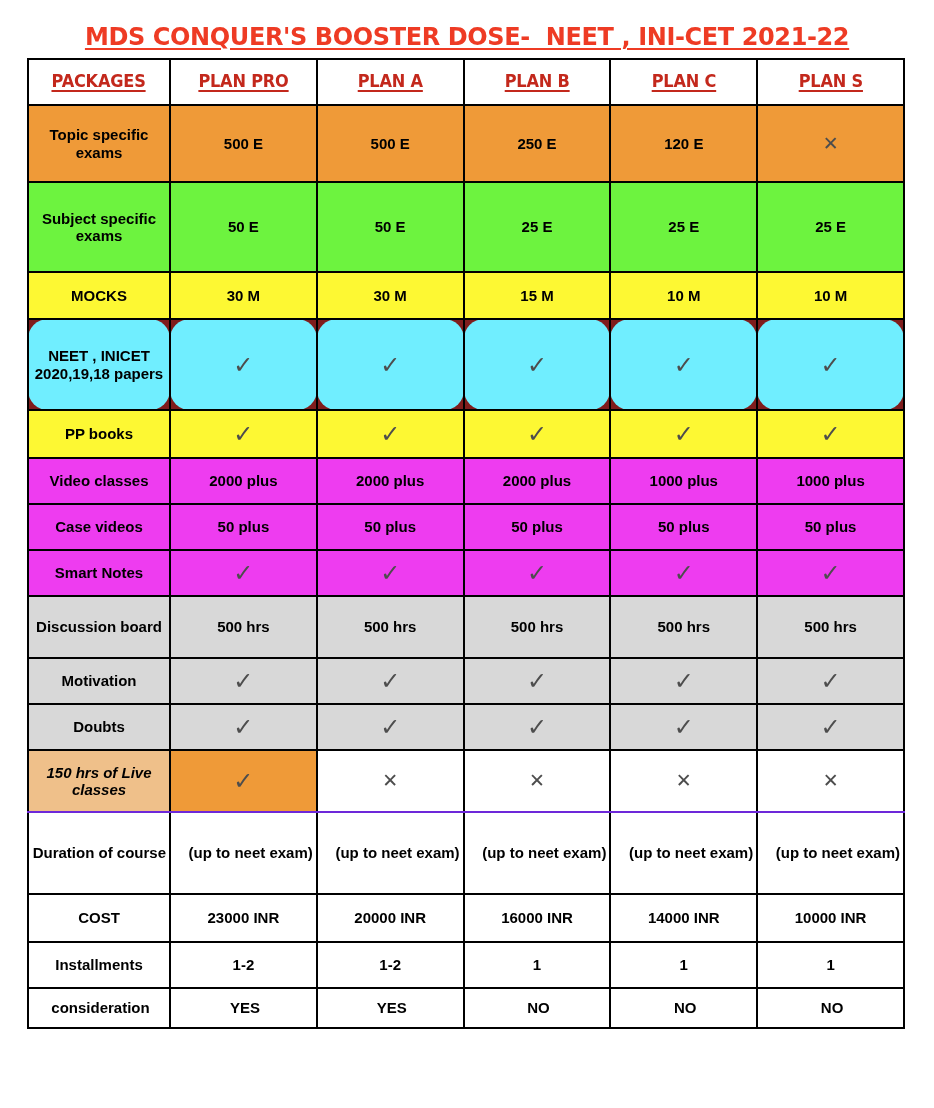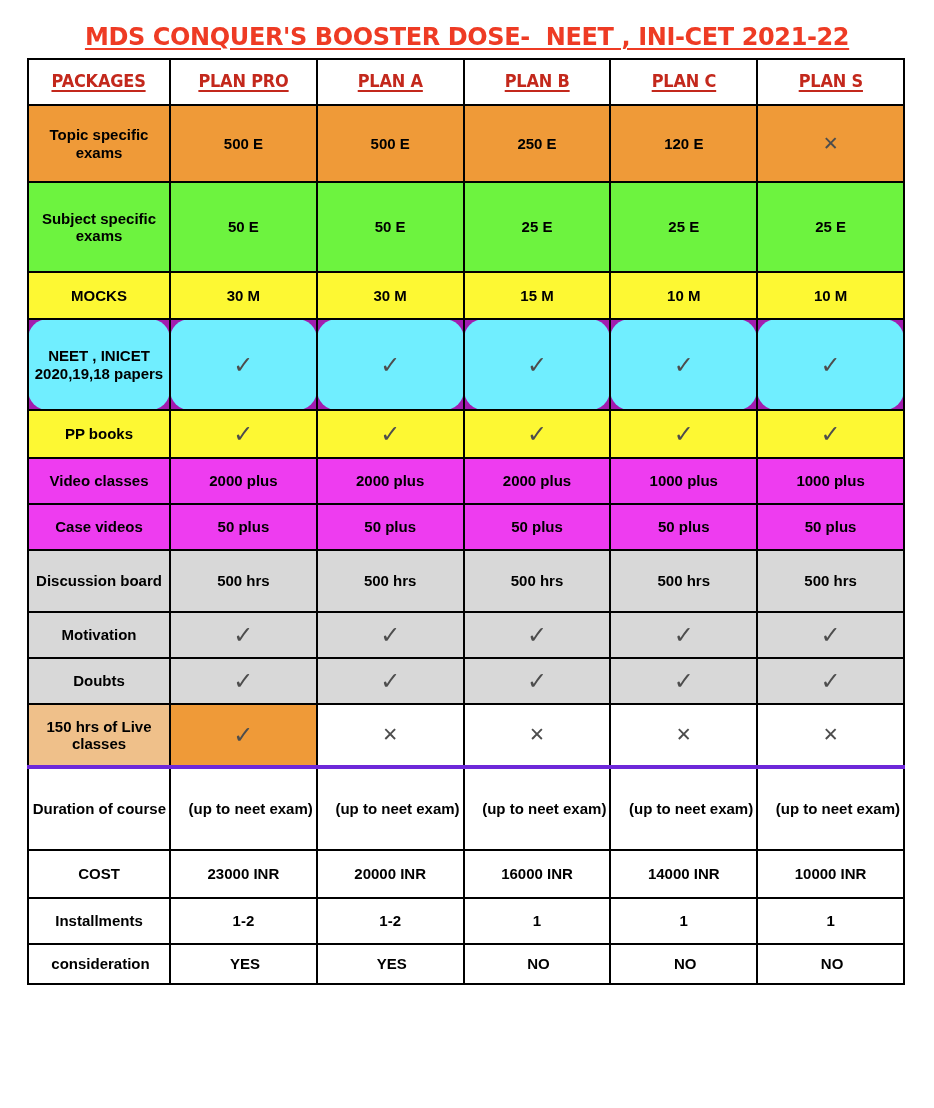--- a/index.html
+++ b/index.html
@@ -47,21 +47,21 @@
   .table-wrap {
     position: absolute;
     left: 27px;
     top: 58px;
     width: 876px;
   }
   table.pricing {
     border-collapse: collapse;
     table-layout: fixed;
     width: 876px;
-    background: #a21caf;
+    background: #7f1d1d;
   }
   table.pricing td, table.pricing th {
     border: 2px solid #000000;
     text-align: center;
     vertical-align: middle;
     font-size: 15px;
     font-weight: bold;
     color: #000000;
     line-height: 1.16;
     padding: 2px 3px;
@@ -120,21 +120,21 @@
   tr.r-h88  td { height: 84px; }
   tr.r-h45  td { height: 41px; }
   tr.r-h89  td { height: 85px; border-radius: 20px; }
   tr.r-h46  td { height: 42px; }
   tr.r-h44  td { height: 40px; }
   tr.r-h60  td { height: 56px; }
   tr.r-h80  td { height: 76px; text-align: right; }
   tr.r-h38  td { height: 34px; padding-left: 6px; }
 
   
-  tr.sep-blue > td { border-bottom: 4px solid #6d28d9; }
+  tr.sep-blue > td { border-bottom: 2px solid #6d28d9; font-style: italic; }
   tr.sep-blue-top > td { border-top: 2px solid #6d96d8; }
 </style>
 </head>
 <body>
 
 <div class="page">
 
   <div class="title-wrap">
     <span class="title">MDS CONQUER'S BOOSTER DOSE-  NEET , INI-CET 2021-22</span>
   </div>
@@ -209,20 +209,28 @@
             <td class="bg-magenta">1000 plus</td>
           </tr>
           <tr class="r-h44">
             <td class="bg-magenta">Case videos</td>
             <td class="bg-magenta">50 plus</td>
             <td class="bg-magenta">50 plus</td>
             <td class="bg-magenta">50 plus</td>
             <td class="bg-magenta">50 plus</td>
             <td class="bg-magenta">50 plus</td>
           </tr>
+          <tr class="r-h44">
+            <td class="bg-magenta">Smart Notes</td>
+            <td class="bg-magenta"><span class="mark-check">✓</span></td>
+            <td class="bg-magenta"><span class="mark-check">✓</span></td>
+            <td class="bg-magenta"><span class="mark-check">✓</span></td>
+            <td class="bg-magenta"><span class="mark-check">✓</span></td>
+            <td class="bg-magenta"><span class="mark-check">✓</span></td>
+          </tr>
           <tr class="r-h60">
             <td class="bg-gray">Discussion board</td>
             <td class="bg-gray">500 hrs</td>
             <td class="bg-gray">500 hrs</td>
             <td class="bg-gray">500 hrs</td>
             <td class="bg-gray">500 hrs</td>
             <td class="bg-gray">500 hrs</td>
           </tr>
           <tr class="r-h44">
             <td class="bg-gray">Motivation</td>

